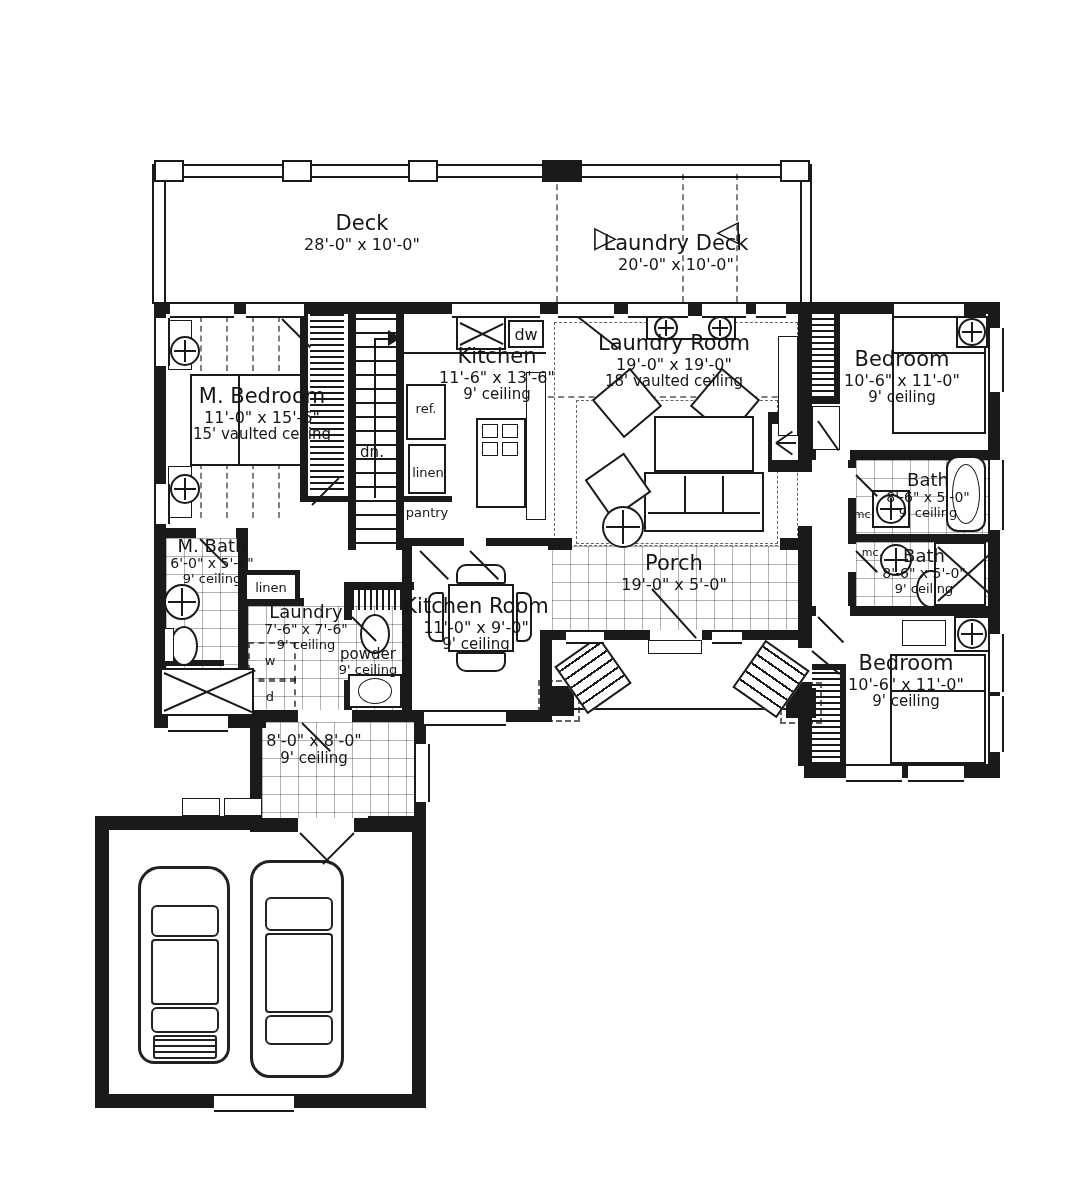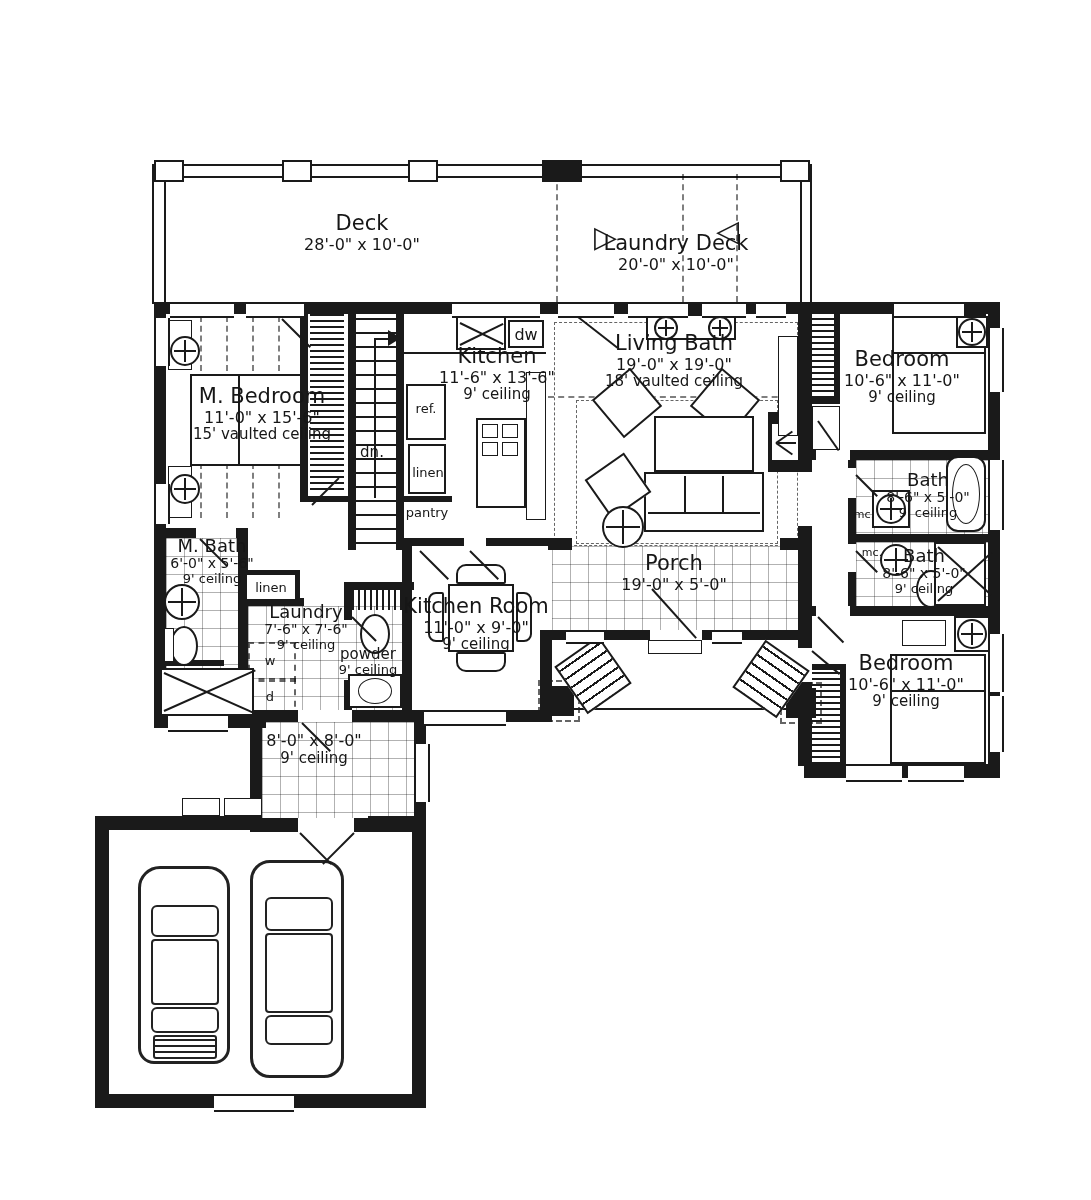--- a/index.html
+++ b/index.html
@@ -311,21 +311,21 @@
     <div class="nm">M. Bedroom</div>
     <div class="dm">11'-0" x 15'-6"</div>
     <div class="cl">15' vaulted ceiling</div>
   </div>
   <div class="label" style="left:497px;top:345px">
     <div class="nm">Kitchen</div>
     <div class="dm">11'-6" x 13'-6"</div>
     <div class="cl">9' ceiling</div>
   </div>
   <div class="label" style="left:674px;top:332px">
-    <div class="nm">Living Bath</div>
+    <div class="nm">Laundry Room</div>
     <div class="dm">19'-0" x 19'-0"</div>
     <div class="cl">18' vaulted ceiling</div>
   </div>
   <div class="label" style="left:902px;top:348px">
     <div class="nm">Bedroom</div>
     <div class="dm">10'-6" x 11'-0"</div>
     <div class="cl">9' ceiling</div>
   </div>
   <div class="label sm" style="left:928px;top:470px">
     <div class="nm">Bath</div>

